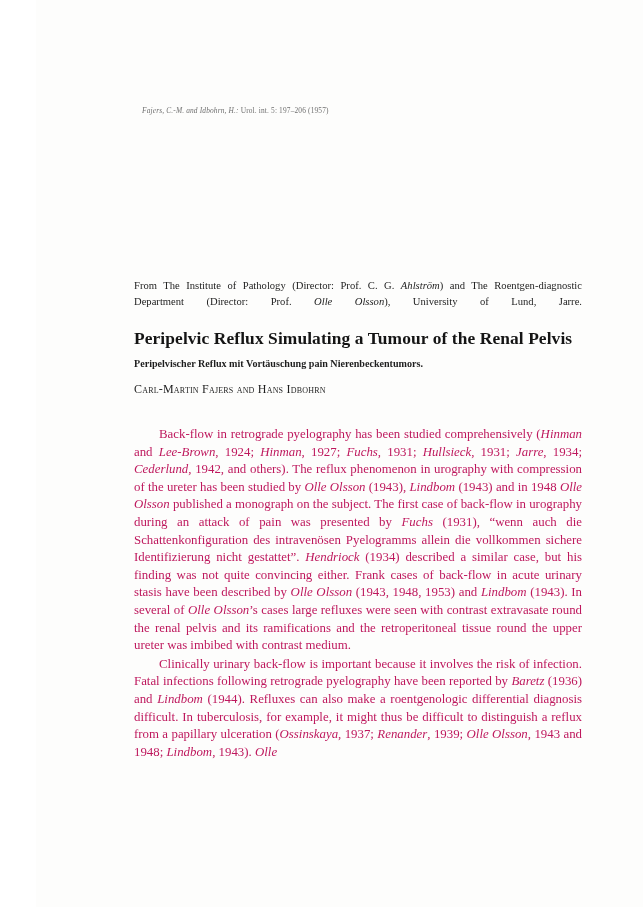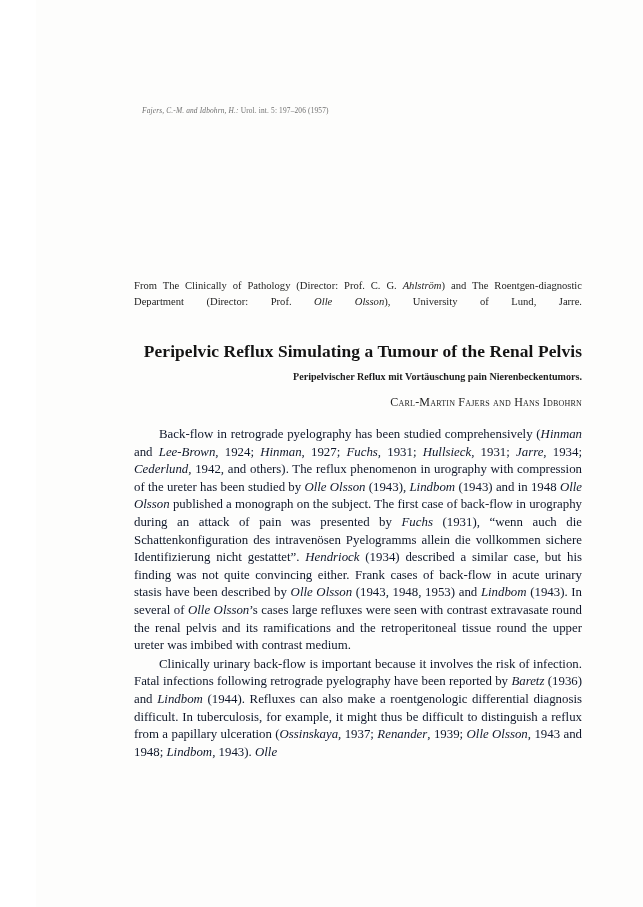--- a/index.html
+++ b/index.html
@@ -52,23 +52,23 @@
     color: #232323;
   }
   .affiliation i {
     font-style: italic;
   }
 
   
   .title-block {
     position: absolute;
     left: 98px;
-    top: 340px;
+    top: 327px;
     width: 448px;
-    text-align: right;
+    text-align: left;
   }
   .main-title {
     font-size: 17.4px;
     font-weight: bold;
     line-height: 23px;
     letter-spacing: 0.1px;
     color: #141414;
   }
   .sub-title-de {
     margin-top: 7px;
@@ -94,21 +94,21 @@
 
   
   .body-text {
     position: absolute;
     left: 98px;
     top: 426px;
     width: 448px;
     font-size: 12.85px;
     line-height: 17.6px;
     text-align: justify;
-    color: #0f172a;
+    color: #be185d;
   }
   .body-text p {
     margin: 0;
     text-indent: 25px;
   }
   .body-text p + p {
     margin-top: 1px;
   }
   .body-text i {
     font-style: italic;
@@ -117,21 +117,21 @@
 </head>
 <body>
 
 <div class="page">
 
   <div class="running-head">
     <span>Fajers, C.-M. and Idbohrn, H.:</span><span class="rh-plain"> Urol. int. 5: 197–206 (1957)</span>
   </div>
 
   <div class="affiliation">
-    <span>From The Clinically of Pathology (Director: Prof. C. G. </span><i>Ahlström</i><span>) and The Roentgen-diagnostic Department (Director: Prof. </span><i>Olle Olsson</i><span>), University of Lund, Jarre.</span>
+    <span>From The Institute of Pathology (Director: Prof. C. G. </span><i>Ahlström</i><span>) and The Roentgen-diagnostic Department (Director: Prof. </span><i>Olle Olsson</i><span>), University of Lund, Jarre.</span>
   </div>
 
   <div class="title-block">
     <div class="main-title">Peripelvic Reflux Simulating a Tumour of the Renal Pelvis</div>
     <div class="sub-title-de">Peripelvischer Reflux mit Vortäuschung pain Nierenbeckentumors.</div>
     <div class="authors">Carl-Martin Fajers and Hans Idbohrn</div>
   </div>
 
   <div class="body-text">
       <p><span>Back-flow in retrograde pyelography has been studied comprehensively (</span><i>Hinman</i><span> and </span><i>Lee-Brown</i><span>, 1924; </span><i>Hinman</i><span>, 1927; </span><i>Fuchs</i><span>, 1931; </span><i>Hullsieck</i><span>, 1931; </span><i>Jarre</i><span>, 1934; </span><i>Cederlund</i><span>, 1942, and others). The reflux phenomenon in urography with compression of the ureter has been studied by </span><i>Olle Olsson</i><span> (1943), </span><i>Lindbom</i><span> (1943) and in 1948 </span><i>Olle Olsson</i><span> published a monograph on the subject. The first case of back-flow in urography during an attack of pain was presented by </span><i>Fuchs</i><span> (1931), “wenn auch die Schattenkonfiguration des intravenösen Pyelogramms allein die vollkommen sichere Identifizierung nicht gestattet”. </span><i>Hendriock</i><span> (1934) described a similar case, but his finding was not quite convincing either. Frank cases of back-flow in acute urinary stasis have been described by </span><i>Olle Olsson</i><span> (1943, 1948, 1953) and </span><i>Lindbom</i><span> (1943). In several of </span><i>Olle Olsson</i><span>’s cases large refluxes were seen with contrast extravasate round the renal pelvis and its ramifications and the retroperitoneal tissue round the upper ureter was imbibed with contrast medium.</span></p>

